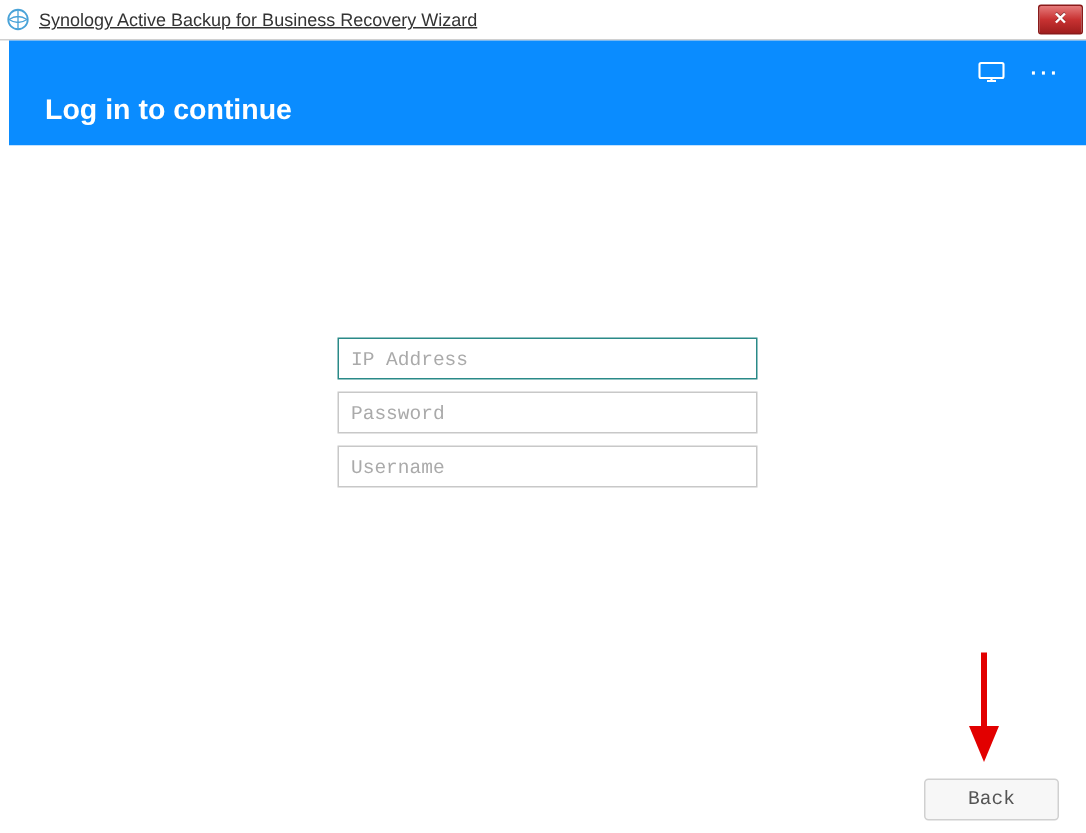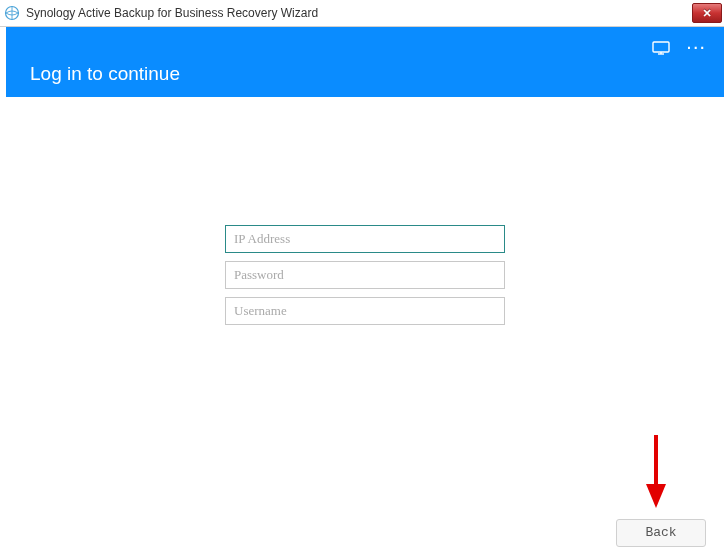--- a/index.html
+++ b/index.html
@@ -27,20 +27,21 @@
       height: 16px;
       margin-right: 6px;
       display: flex;
       align-items: center;
       justify-content: center;
     }
     .titlebar-icon svg { width: 16px; height: 16px; }
     .titlebar-title {
       font-size: 12px;
       color: #333;
+      text-decoration: underline;
     }
     .titlebar-close {
       position: absolute;
       right: 2px;
       top: 3px;
       width: 30px;
       height: 20px;
       background: linear-gradient(to bottom, #e67a7a 0%, #c83232 50%, #a01e1e 100%);
       border: 1px solid #8a1a1a;
       border-radius: 2px;
@@ -65,21 +66,21 @@
       background: #0a8cff;
       height: 70px;
       position: relative;
       padding: 0 24px;
       display: flex;
       align-items: flex-end;
     }
     .header-title {
       color: #fff;
       font-size: 19px;
-      font-weight: 400;
+      font-weight: 700;
       padding-bottom: 12px;
     }
     .header-icons {
       position: absolute;
       right: 18px;
       top: 14px;
       display: flex;
       gap: 18px;
       align-items: center;
     }
@@ -115,21 +116,21 @@
       flex-direction: column;
       gap: 8px;
     }
     .form input[type="text"],
     .form input[type="password"] {
       width: 100%;
       height: 28px;
       border: 1px solid #c8c8c8;
       padding: 0 8px;
       font-size: 13px;
-      font-family: Liberation Serif, serif;
+      font-family: Liberation Mono, monospace;
       outline: none;
       color: #b91c1c;
       background: #fff;
     }
     .form input::placeholder { color: #aaa; }
     .form input.active {
       border: 1px solid #2a8a88;
     }
     
     .footer {

